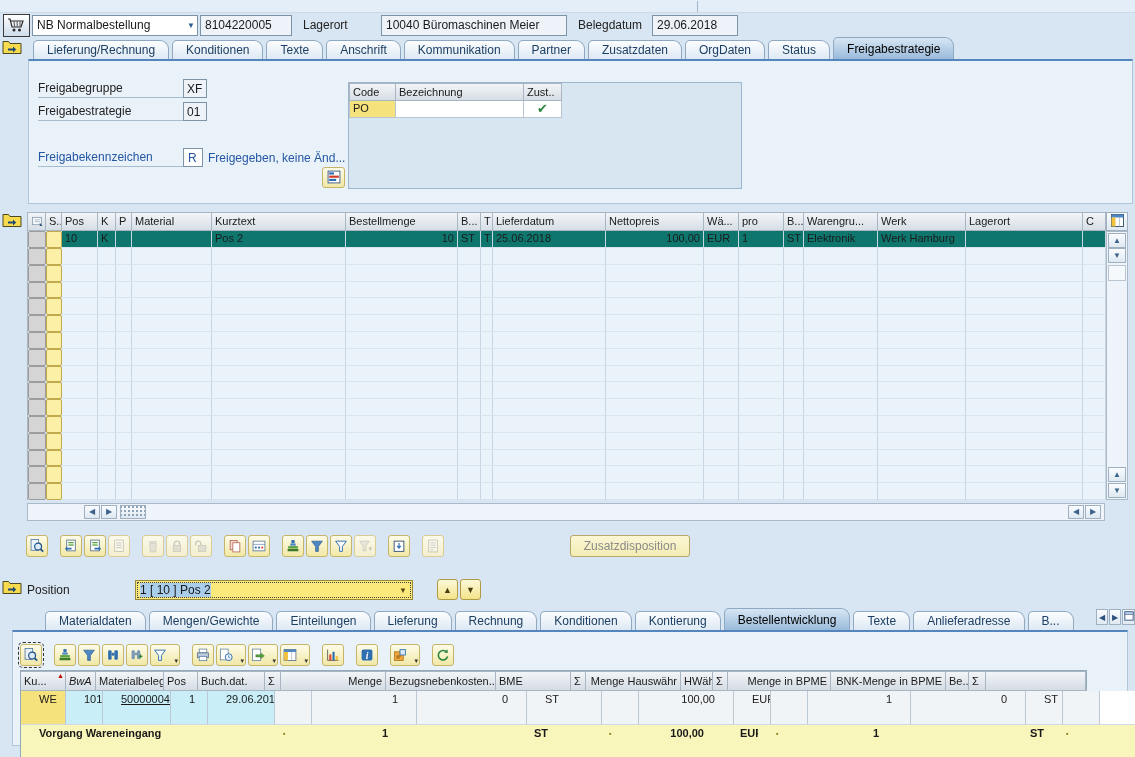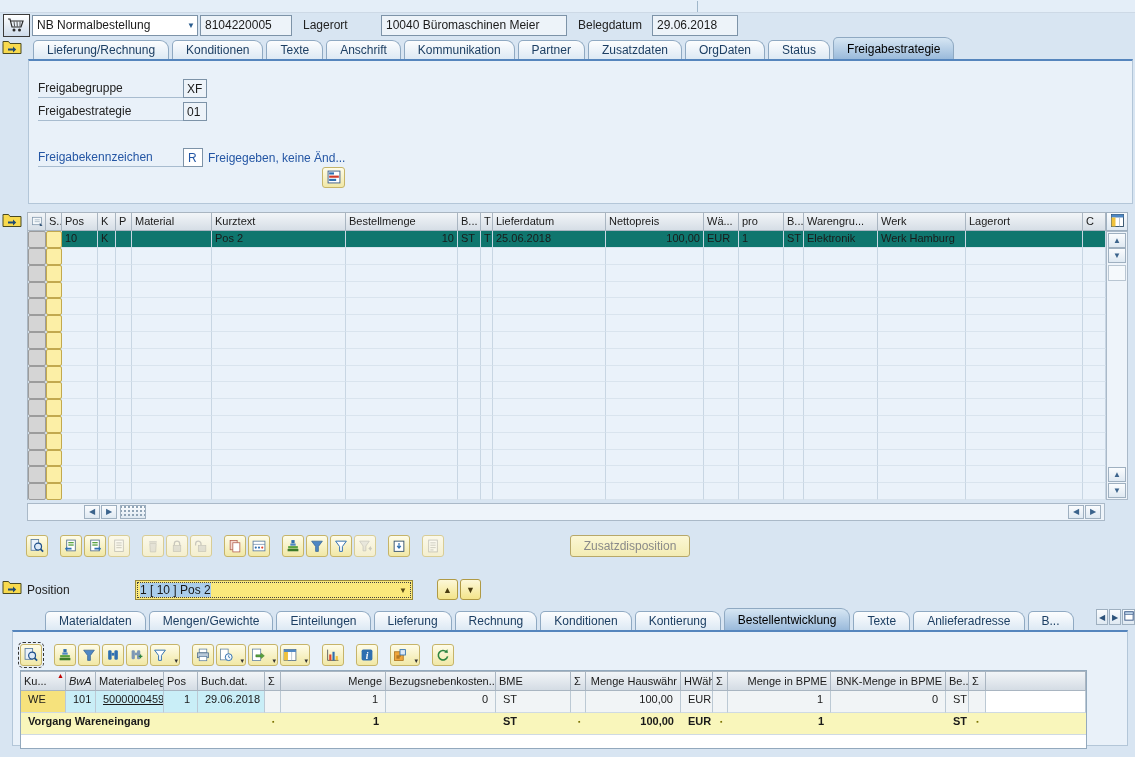--- a/index.html
+++ b/index.html
@@ -64,22 +64,22 @@
   .ybtn{position:absolute;box-sizing:border-box;background:linear-gradient(#fdf8d8,#f3e48a);
         border:1px solid #b09a45;border-radius:3px;display:flex;align-items:center;justify-content:center;
         font-size:9px;color:#4a3c10}
   
   #alv-grid{position:absolute;left:20px;top:670px;width:1065px;background:#fff;border:1px solid #93a9bd}
   .avhead{display:flex}
   .avhc{box-sizing:border-box;height:20px;background:linear-gradient(#f2f5f8,#d4dce4);
         border:1px solid #a9b5c1;border-left:none;font-size:11px;padding:3px 3px 0;
         white-space:nowrap;overflow:hidden;flex:none;position:relative}
   .avrow{display:flex}
-  .avc{box-sizing:border-box;height:22px;border-right:1px solid #bcc9d4;border-bottom:1px solid #cfdae3;
-       padding:2px 7px 0;white-space:nowrap;overflow:hidden;flex:none;font-size:11px}
+  .avc{box-sizing:border-box;height:34px;border-right:1px solid #bcc9d4;border-bottom:1px solid #cfdae3;
+       padding:2px 18px 0;white-space:nowrap;overflow:hidden;flex:none;font-size:11px}
   .c-cyan{background:#c9eef7}.c-yellow{background:#f6e27c}.c-gray{background:#f1f4f6}.c-white{background:#fff}
   .link{text-decoration:underline;cursor:pointer}
   .sumrow .avc{background:#f9f6bb;border-right:none;font-weight:bold}
   .mk{color:#7c7400;font-size:7px;text-align:center;padding-top:5px}
   .sortmark{position:absolute;top:0;right:1px;color:#c00000;font-size:7px}
   .navbtn{position:absolute;box-sizing:border-box;background:linear-gradient(#fafcfe,#dfe9f2);
           border:1px solid #9fb0c0;color:#2c527a;font-size:8px;display:flex;align-items:center;justify-content:center}
   .checkmark{color:#2e8540;font-weight:bold;font-size:13px;line-height:1}
 </style>
 </head>
@@ -145,20 +145,29 @@
   <div class="tb-btn abs" style="left:322px;top:167px;width:23px;height:21px">
     <span><svg width="14" height="14" viewBox="0 0 13 13">
           <rect x="1" y="1" width="11" height="11" fill="#fff" stroke="#44618c" stroke-width="0.9"></rect>
           <rect x="2" y="2.2" width="4.5" height="2" fill="#2f6fb0"></rect>
           <rect x="2" y="5.2" width="9" height="2" fill="#d23b2a"></rect>
           <rect x="2" y="8.2" width="6.5" height="2" fill="#2f6fb0"></rect>
         </svg></span>
   </div>
 
   
+  <div class="abs" style="left:348px;top:82px;width:394px;height:107px;background:#d8e6f2;border:1px solid #9db6cb">
+    <div class="cthc" style="width:47px;border-left:1px solid #a9b5c1">Code</div>
+    <div class="cthc" style="width:128px">Bezeichnung</div>
+    <div class="cthc" style="width:38px">Zust..</div>
+    <div style="clear:both"></div>
+    <div class="ctc" style="width:47px;border-left:1px solid #b9c6d2;background:#f6e27c">PO</div>
+    <div class="ctc" style="width:128px"></div>
+    <div class="ctc" style="width:38px;text-align:center"><span class="checkmark">✔</span></div>
+  </div>
 
   
   <div class="abs" style="left:2px;top:212px;width:22px;height:19px">
     <span><svg width="20" height="17" viewBox="0 0 20 17">
           <path d="M1,4.5 v-2 h5.5 l1.5,2 h11 v10 h-18 z" fill="#f8da4e" stroke="#4a4a22" stroke-width="1"></path>
           <path d="M6,9.5 h5 v-2 l3.2,3 -3.2,3 v-2 h-5 z" fill="#1f4a73"></path>
         </svg></span>
   </div>
 
   

